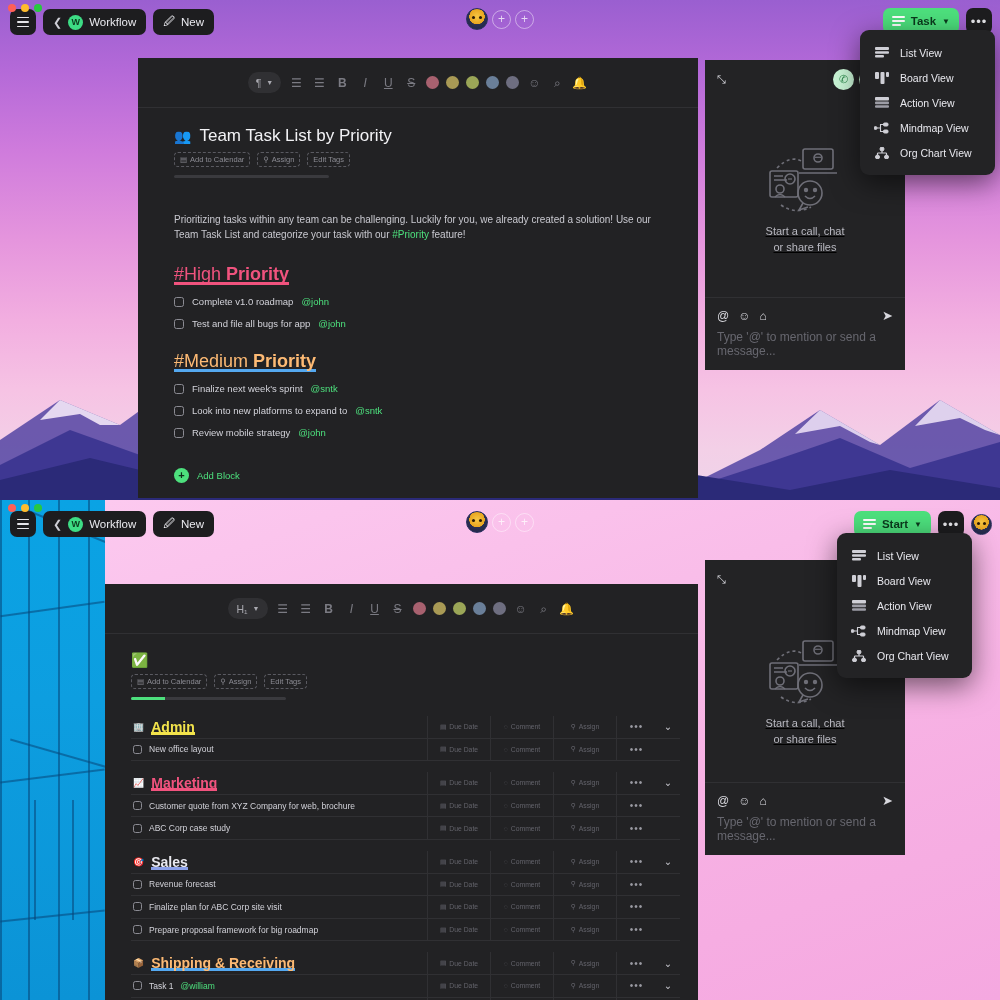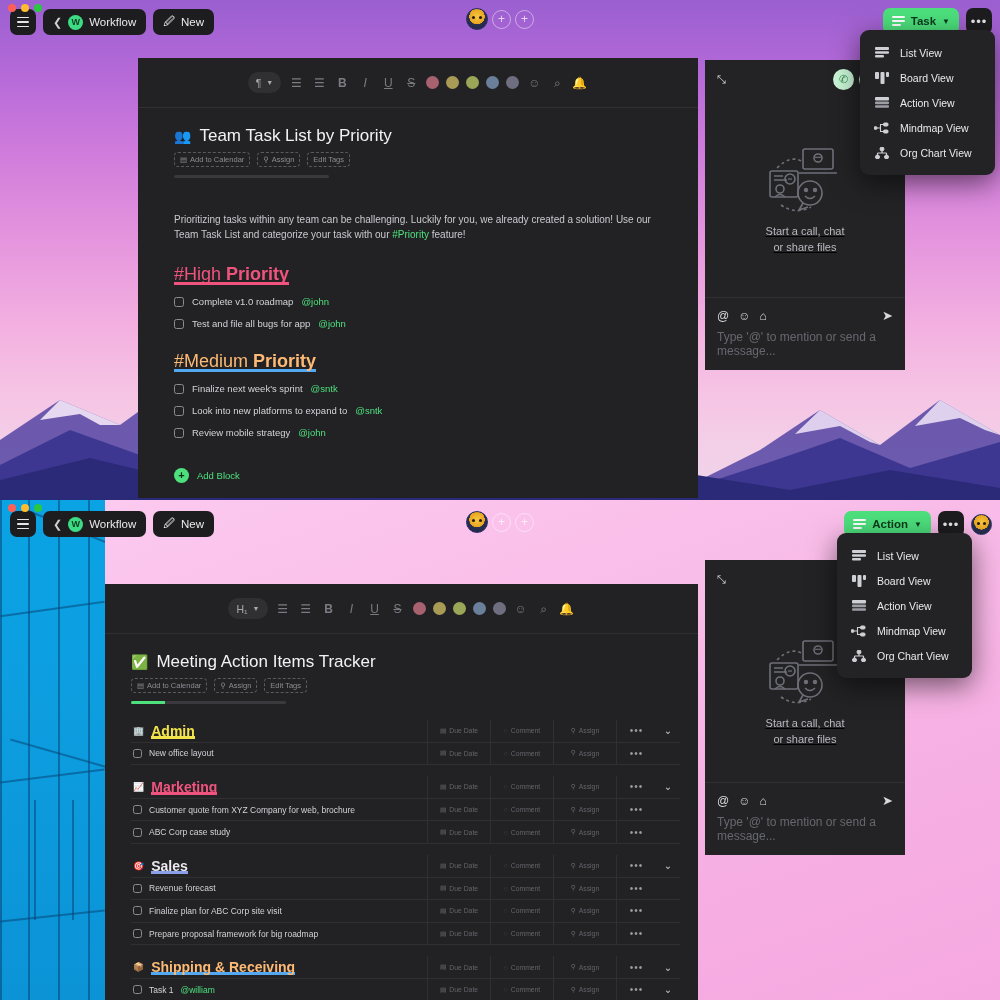--- a/index.html
+++ b/index.html
@@ -415,21 +415,21 @@
       <div class="plusb">+</div>
       <div class="plusb">+</div>
     </div>
     <div class="chrome-right" style="top:11px">
       <div class="viewbtn">
         <span class="vicon">
             <i></i>
             <i></i>
             <i></i>
           </span>
-        <span>Action</span>
+        <span>Start</span>
         <span style="font-size:8px">▼</span>
       </div>
       <div class="dots3">•••</div>
       <div class="tiger" style="width:21px;height:21px"></div>
     </div>
   </div>
 
   <div class="doc" id="doc-bot" style="left:105px; top:58px; width:593px; height:442px;margin-top:26px;">
     <div class="doc-toolbar">
       <div class="tb-sel">
@@ -448,21 +448,20 @@
       <span class="sw" style="background:#6a7f99"></span>
       <span class="sw" style="background:#6e6e80"></span>
       <span class="tb-ic">☺</span>
       <span class="tb-ic">⌕</span>
       <span class="tb-ic">🔔</span>
     </div>
 
     <div class="doc-body" style="padding:18px 18px 0 26px">
       <div class="doc-title" style="font-size:17px">
         <span style="font-size:14px">✅</span>
-        <span>Meeting Action Items Tracker</span>
       </div>
       <div class="tagrow">
         <span class="tag">
           <span>▤</span>
           <span>Add to Calendar</span>
         </span>
         <span class="tag">
           <span>⚲</span>
           <span>Assign</span>
         </span>

